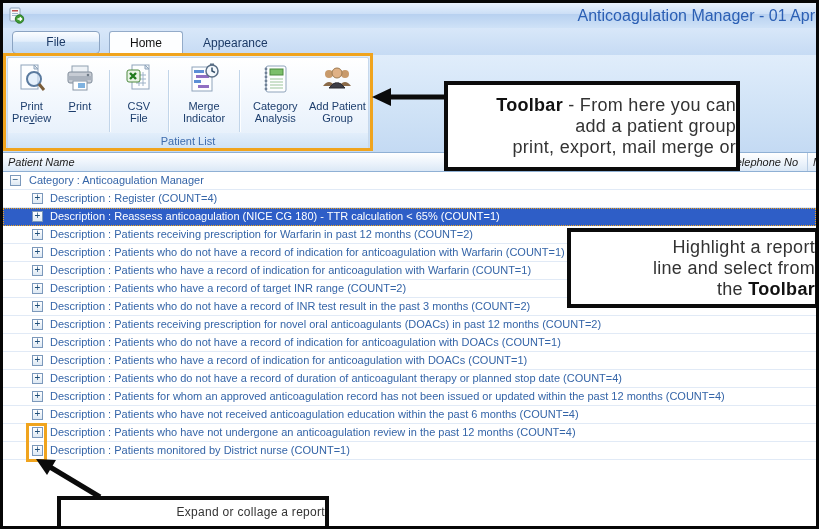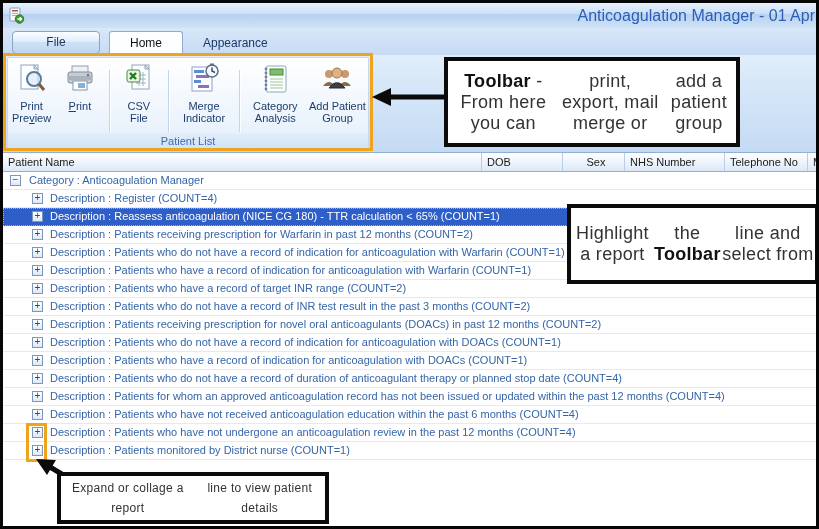--- a/index.html
+++ b/index.html
@@ -29,38 +29,38 @@
   .tb-btn{height:72px;padding-top:2px;box-sizing:border-box;text-align:center;cursor:pointer;border-radius:3px;}
   .tb-icon{display:block;height:36px;margin:0 auto;}
   .tb-label{font-size:11px;line-height:12px;color:#1d3e6d;margin-top:2px;}
   .tb-sep{width:1px;height:62px;margin:4px 2px 0 2px;background:#c2d5e9;box-shadow:1px 0 0 #fdfeff;}
   .group-strip{position:absolute;left:0;right:0;bottom:0;height:16px;border-radius:0 0 2px 2px;
     background:linear-gradient(#e2eefb,#cfe2f5);text-align:center;font-size:11px;line-height:16px;color:#3e6cae;}
   
   .grid-header{position:absolute;left:0;top:149px;width:813px;height:20px;display:flex;
     border-top:1px solid #8fb0d4;border-bottom:1px solid #8fb0d4;box-sizing:border-box;}
   .gh-cell{box-sizing:border-box;border-right:1px solid #b9cde4;overflow:hidden;white-space:nowrap;
-    background:linear-gradient(#ffffff,#ecf3fb 55%,#dbe8f6);font-size:11px;line-height:18px;color:#1a1a1a;padding-left:5px;cursor:pointer;}
+    background:linear-gradient(#ffffff,#ecf3fb 55%,#dbe8f6);font-size:11px;line-height:18px;color:#1a1a1a;padding-left:5px;cursor:pointer;font-style:italic;}
   .gh-c0{width:479px;} .gh-c1{width:81px;} .gh-c2{width:62px;text-align:center;} .gh-c3{width:100px;} .gh-c4{width:83px;} .gh-c5{flex:1;border-right:none;}
   .grid-body{position:absolute;left:0;top:169px;width:813px;height:354px;background:#fff;}
   .grow{position:relative;height:18px;box-sizing:border-box;border-bottom:1px solid #e1eaf6;
     font-size:11px;line-height:17px;color:#3565a8;white-space:nowrap;cursor:pointer;}
   .grow .txt{position:absolute;top:0;}
   .cat-row .exp{left:7px;} .cat-row .txt{left:26px;}
   .desc-row .exp{left:29px;} .desc-row .txt{left:47px;}
   .exp{position:absolute;top:3px;width:11px;height:11px;box-sizing:border-box;border:1px solid #7b98bb;
     background:linear-gradient(#ffffff,#dde8f3);color:#1f4e79;font-size:10px;line-height:8px;text-align:center;cursor:pointer;}
   .grow.sel{background:#2e5ec7;color:#fff;border-bottom:1px solid #2e5ec7;outline:1px dotted #f0a41e;outline-offset:-1px;}
   
   .hl-box{position:absolute;box-sizing:border-box;border:3px solid #f0a41e;z-index:5;pointer-events:none;}
   #hl-toolbar{left:0;top:50px;width:370px;height:98px;}
   #hl-expand{left:23px;top:420px;width:21px;height:39px;z-index:6;}
   .callout{position:absolute;box-sizing:border-box;border:4px solid #0b0b0b;background:#fff;z-index:10;
-    display:flex;flex-direction:row;align-items:center;justify-content:center;
-    font-size:18px;line-height:21px;color:#333;text-align:center;letter-spacing:.3px;}
+    display:flex;flex-direction:column;align-items:flex-end;justify-content:center;
+    font-size:18px;line-height:21px;color:#333;text-align:center;letter-spacing:.3px;margin-top:24px;}
   .callout b{color:#111;}
   #co-toolbar{left:441px;top:54px;width:296px;height:90px;}
   #co-highlight{left:564px;top:201px;width:252px;height:80px;}
   #co-expand{left:54px;top:469px;width:272px;height:52px;font-size:12px;line-height:20px;}
   #arrows{position:absolute;left:0;top:0;width:813px;height:523px;z-index:9;pointer-events:none;}
 </style>
 </head>
 <body>
 
 <div id="window">
@@ -283,26 +283,26 @@
       <polygon points="369,94 388,85 388,103" fill="#0b0b0b"></polygon>
     </g>
     <g>
       <line x1="97" y1="494" x2="47" y2="464" stroke="#0b0b0b" stroke-width="5"></line>
       <polygon points="33,456 53,457 44,472" fill="#0b0b0b"></polygon>
     </g>
   </svg>
 
   <div class="callout" id="co-toolbar">
       <div><b>Toolbar</b> - From here you can</div>
+      <div>add a patient group</div>
       <div>print, export, mail merge or</div>
-      <div>add a patient group</div>
     </div>
   <div class="callout" id="co-highlight">
       <div>Highlight a report</div>
+      <div>line and select from</div>
       <div>the <b>Toolbar</b></div>
-      <div>line and select from</div>
     </div>
   <div class="callout" id="co-expand">
       <div>Expand or collage a report</div>
       <div>line to view patient details</div>
     </div>
 
 </div>
 
 </body></html>

